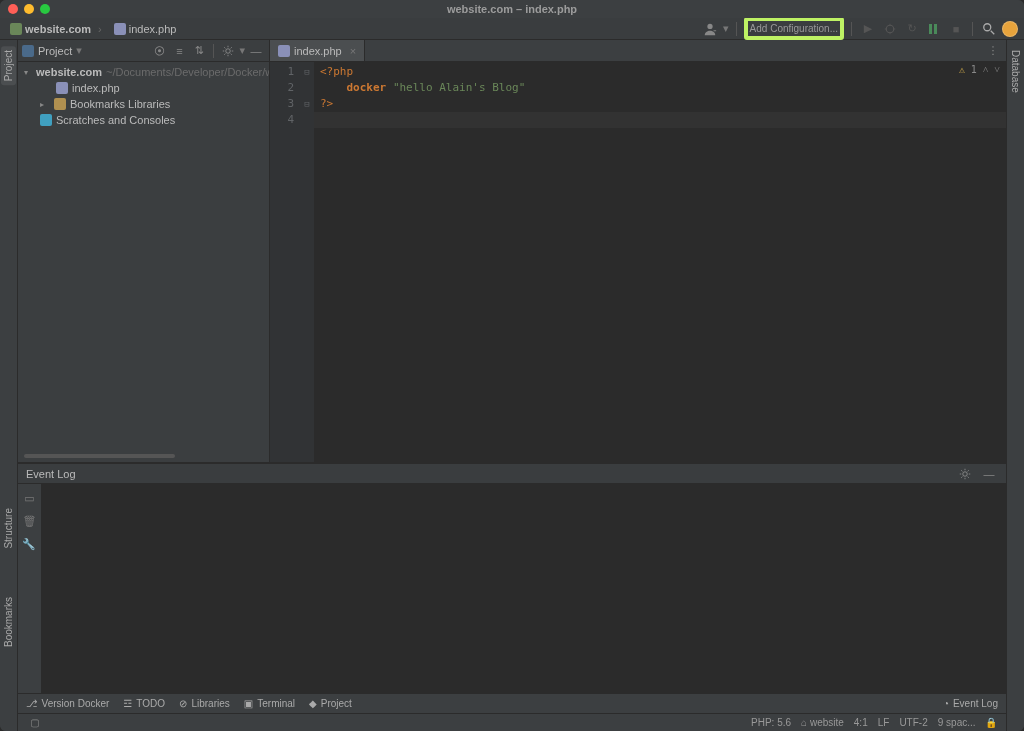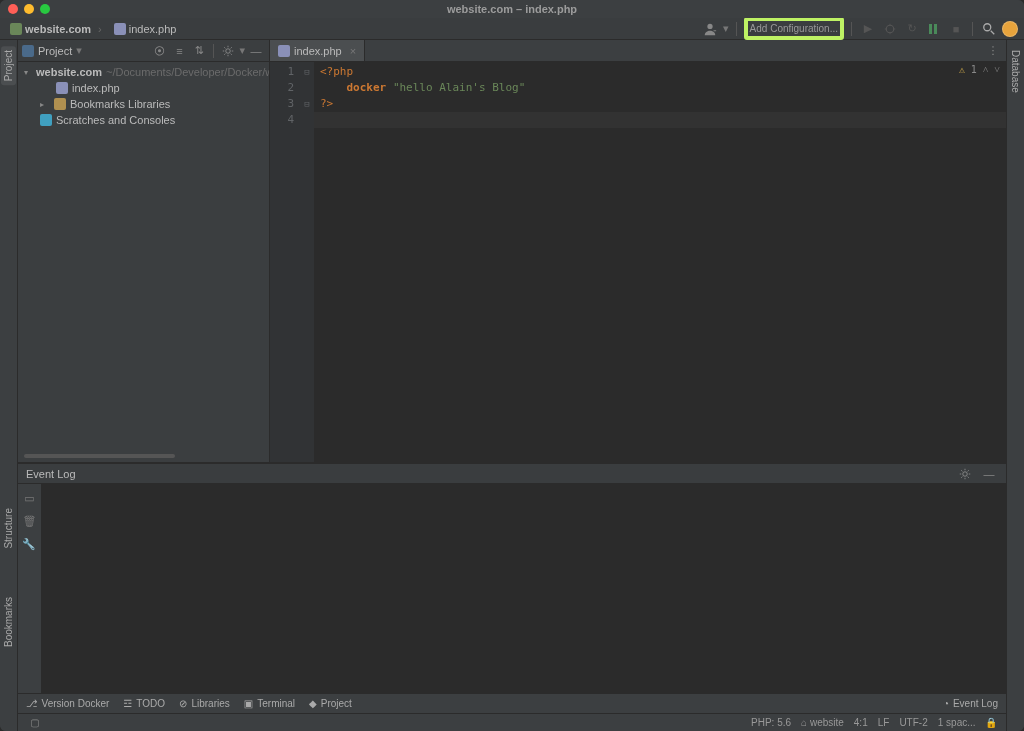--- a/index.html
+++ b/index.html
@@ -294,21 +294,21 @@
       </div>
 
       <div class="status-bar">
         <span class="icon-btn">▢</span>
         <div class="status-right">
           <span>PHP: 5.6</span>
           <span><span>⌂</span> <span>website</span></span>
           <span>4:1</span>
           <span>LF</span>
           <span>UTF-2</span>
-          <span>1 spac...</span>
+          <span>9 spac...</span>
           <span>🔒</span>
         </div>
       </div>
     </div>
 
     <div class="right-gutter">
       <div class="vtab">Database</div>
     </div>
   </div>
 </div>

